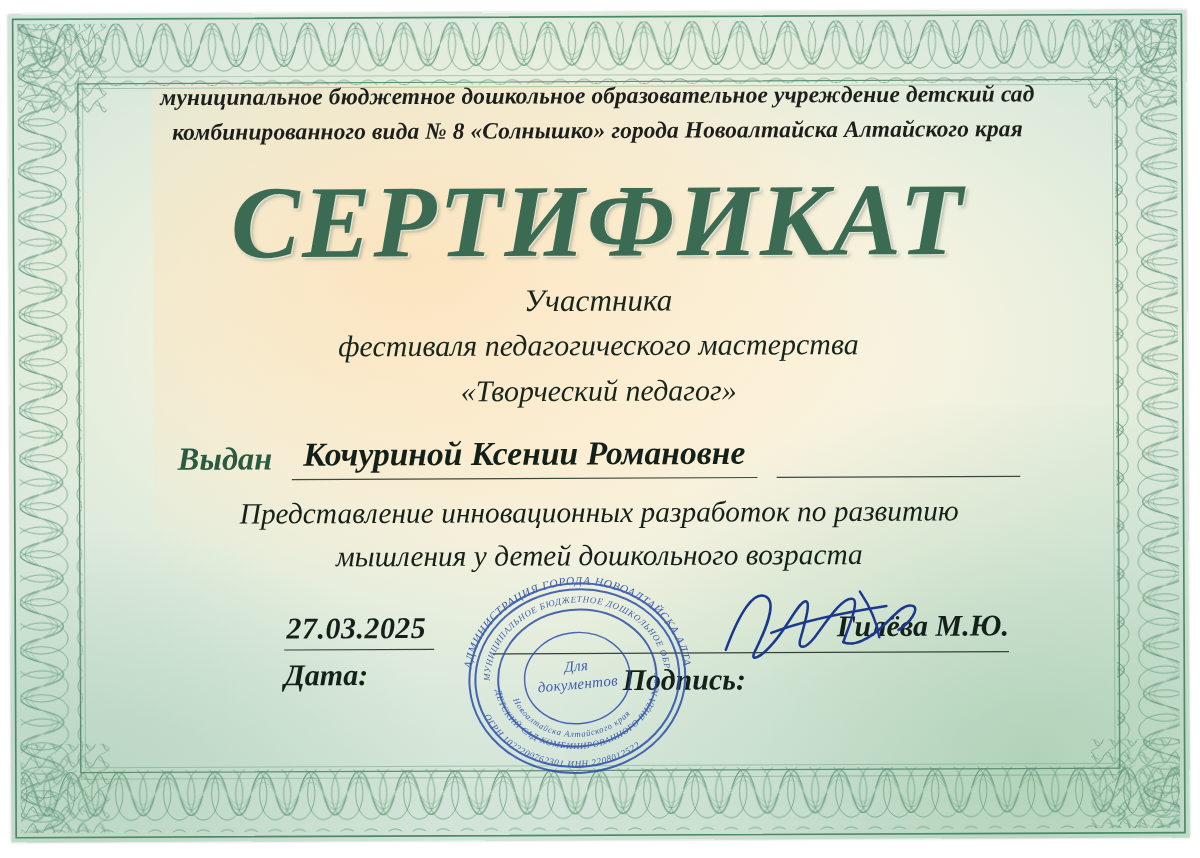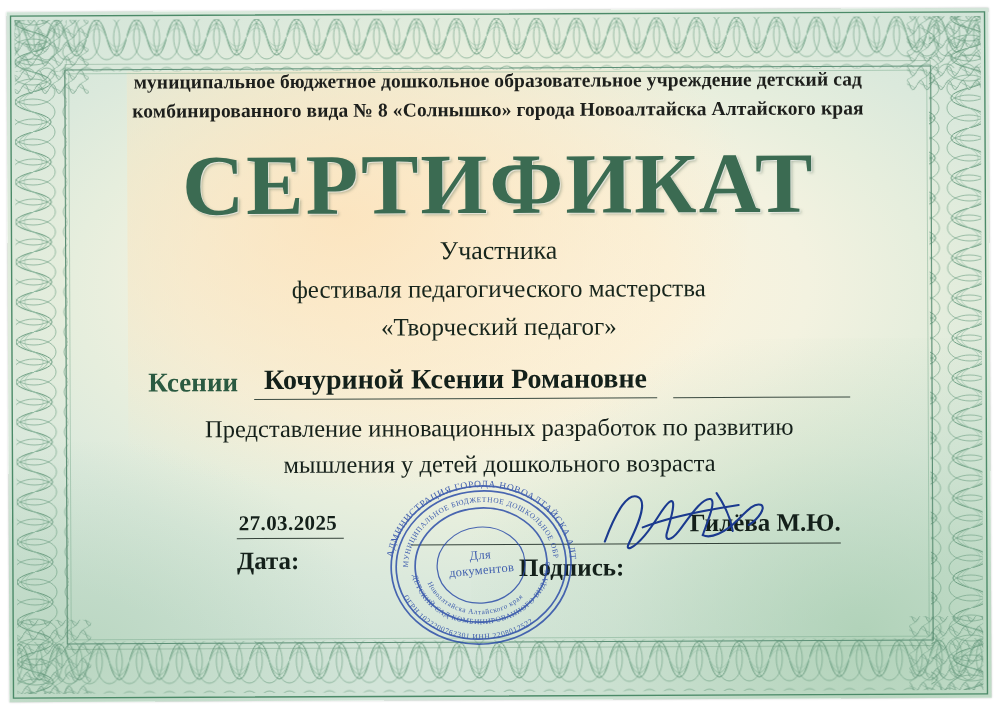--- a/index.html
+++ b/index.html
@@ -12,20 +12,21 @@
     height: 715px;
     font-family: "Liberation Serif", serif;
     overflow: hidden;
   }
 
   .page {
     position: relative;
     width: 812px;
     height: 715px;
     background: #ffffff;
+    font-style: italic;
   }
 
   
   .certificate {
     position: absolute;
     left: 8px;
     top: 10px;
     width: 982px;
     height: 690px;
     background:
@@ -174,21 +175,21 @@
     height: 90px;
   }
   .date-block {
     position: absolute;
     left: 228px;
     top: 0;
     width: 230px;
     text-align: left;
   }
   .date-value {
-    font-size: 21px;
+    font-size: 25px;
     font-weight: 700;
     color: #14201a;
     border-bottom: 1.6px solid #35433a;
     display: inline-block;
     padding: 0 6px 2px 2px;
     letter-spacing: 0.4px;
   }
   .date-label {
     margin-top: 8px;
     font-size: 25px;
@@ -329,21 +330,21 @@
 
       <div class="title">СЕРТИФИКАТ</div>
 
       <div class="subtitle">
         <div class="l1">Участника</div>
         <div class="l2">фестиваля педагогического мастерства</div>
         <div class="l3">«Творческий педагог»</div>
       </div>
 
       <div class="issued-row">
-        <span class="issued-label">Ксении</span>
+        <span class="issued-label">Выдан</span>
         <span class="issued-name">Кочуриной Ксении Романовне</span>
         <span class="issued-rule"></span>
       </div>
 
       <div class="reason">
         <div>Представление инновационных разработок по развитию</div>
         <div>мышления у детей дошкольного возраста</div>
       </div>
 
       <div class="footer">

